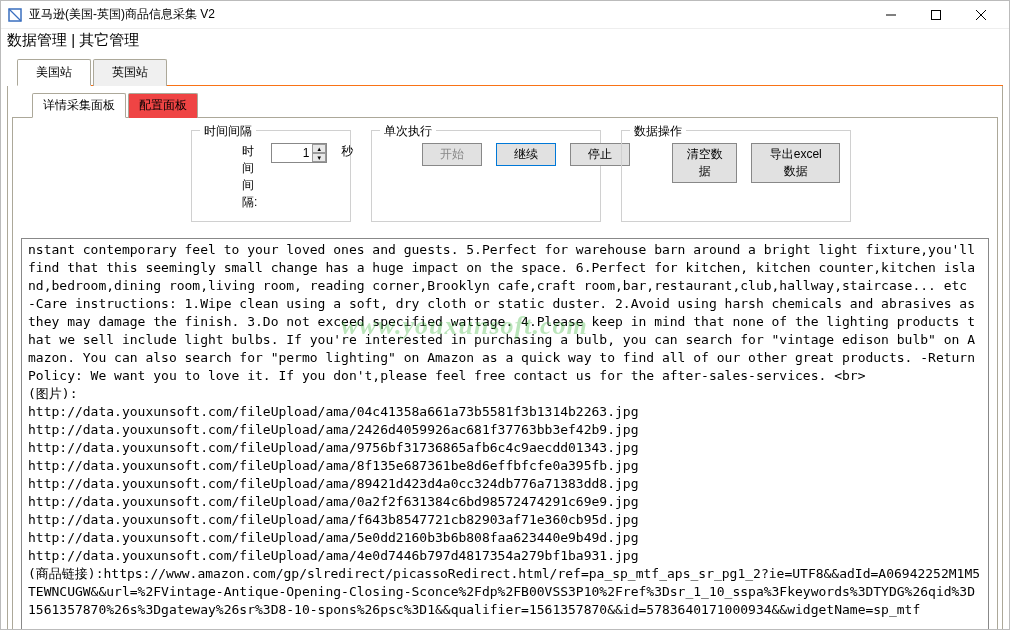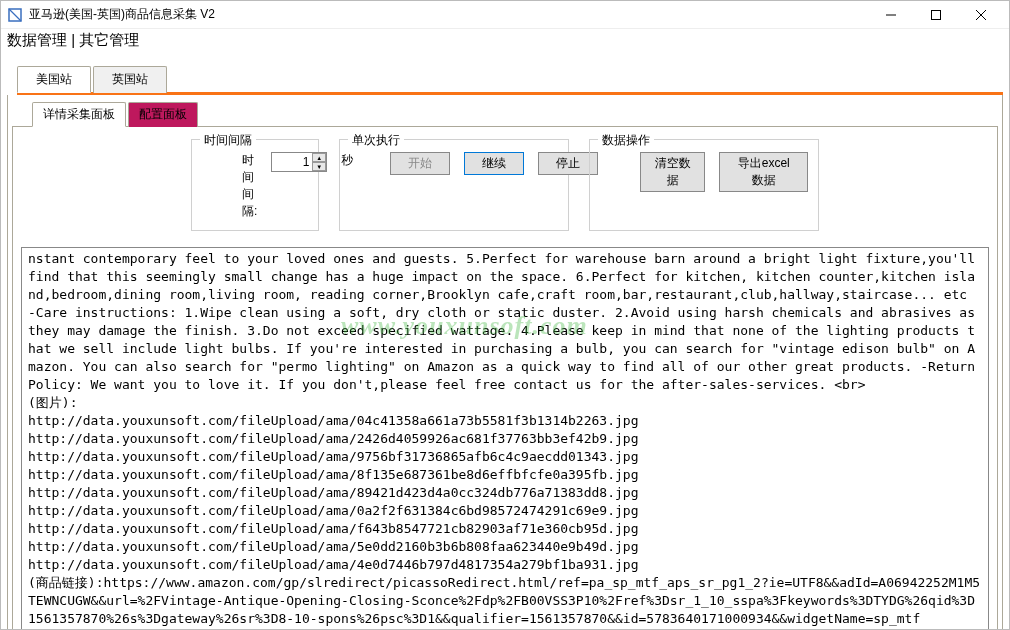--- a/index.html
+++ b/index.html
@@ -40,23 +40,22 @@
       font-size: 15px;
       background: #fff;
     }
     .menubar span { cursor: default; }
     .main-area {
       padding: 4px 6px;
       background: #fff;
     }
     .tab-strip {
       display: flex;
-      border-bottom: 3px solid #f97316;
+      border-bottom: 1px solid #f97316;
       margin-left: 10px;
-      margin-top: 7px;
     }
     .tab {
       padding: 4px 18px;
       border: 1px solid #aca899;
       border-bottom: none;
       background: #f0f0f0;
       margin-right: 2px;
       position: relative;
       top: 1px;
       cursor: default;
@@ -73,21 +72,21 @@
       background: #fff;
     }
     .subtab-strip {
       display: flex;
       margin-left: 20px;
     }
     .subtab {
       padding: 3px 10px;
       border: 1px solid #aca899;
       border-bottom: none;
-      background: #be185d;
+      background: #ef4444;
       margin-right: 2px;
       position: relative;
       top: 1px;
       cursor: default;
       border-radius: 2px 2px 0 0;
     }
     .subtab.active {
       background: #fff;
       border-bottom: 1px solid #fff;
     }
@@ -233,21 +232,21 @@
 
     <div class="subtab-strip">
       <div class="subtab active">详情采集面板</div>
       <div class="subtab">配置面板</div>
     </div>
 
     <div class="subtab-body">
 
       <div class="controls-row">
 
-        <div class="group" style="width:128px;">
+        <div class="group" style="width:160px;">
           <div class="group-title">时间间隔</div>
           <div class="group-row">
             <span>时间间隔:</span>
             <span class="spinner">
               <input type="text" value="1" style="">
               <span class="spinner-btns">
                 <button>▲</button>
                 <button>▼</button>
               </span>
             </span>

